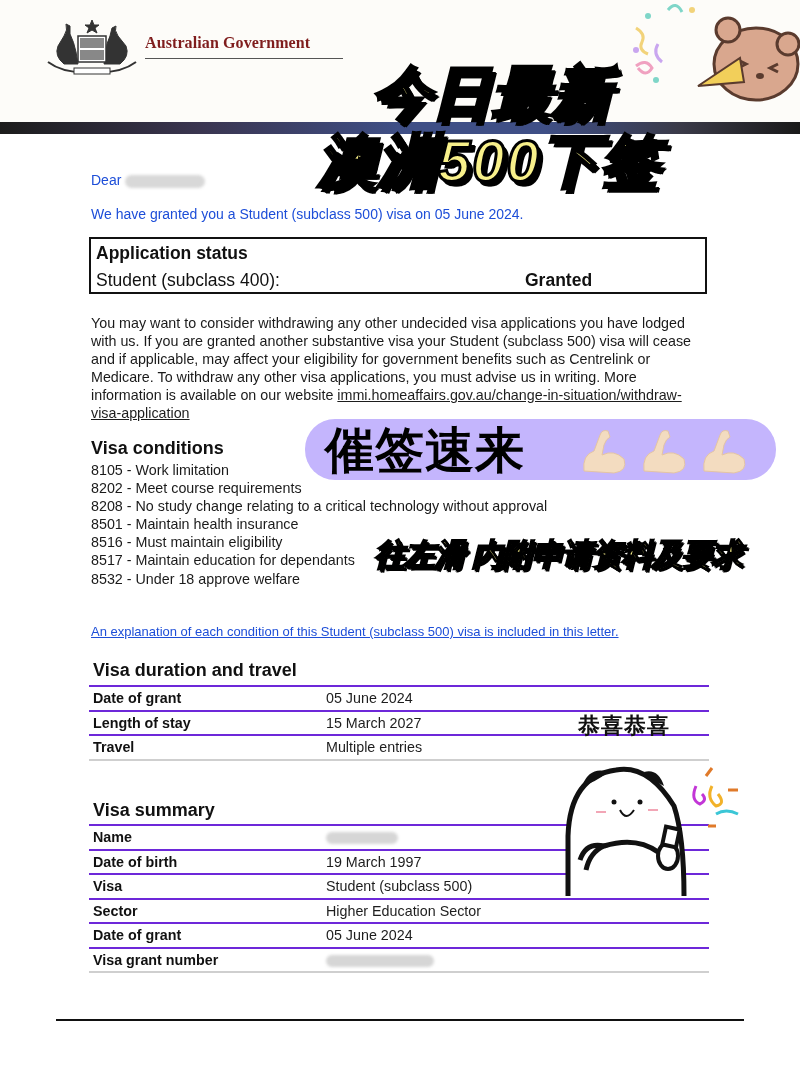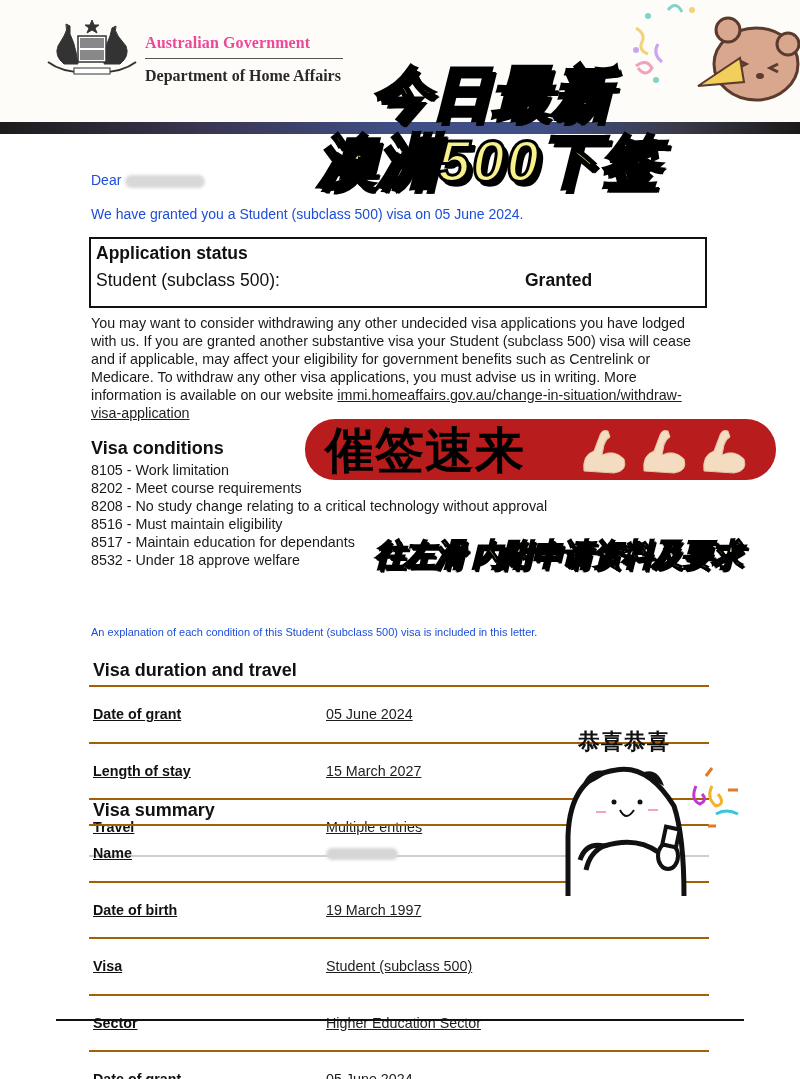--- a/index.html
+++ b/index.html
@@ -4,71 +4,71 @@
 <style>
   html, body { margin:0; padding:0; }
   body { width:800px; height:1079px; background:#ffffff; position:relative; overflow:hidden;
          font-family:"Liberation Sans", sans-serif; color:#1a1a1a; }
   .abs { position:absolute; }
 
   
   .header { left:0; top:0; width:800px; height:122px; background:#fdfcf9; }
   .crest { left:44px; top:16px; width:96px; height:66px; }
   .gov-block { left:145px; top:34px; width:200px; }
-  .gov-name { font-family:"Liberation Serif", serif; font-weight:bold; font-size:16px; color:#ec4899; letter-spacing:0.1px; }
+  .gov-name { font-family:"Liberation Serif", serif; font-weight:bold; font-size:16px; color:#7f1d1d; letter-spacing:0.1px; }
   .gov-rule { width:198px; height:1px; background:#555; margin:6px 0 8px 0; }
   .gov-dept { font-family:"Liberation Serif", serif; font-weight:bold; font-size:16px; color:#2a2a2a; }
   .band { left:0; top:122px; width:800px; height:12px;
           background:linear-gradient(90deg,#1c1c1c 0%,#3a3550 25%,#3f4f86 50%,#3f4f86 68%,#3a3a48 85%,#1a1a1a 100%); }
 
   
   .big-title { font-weight:bold; font-size:58px; color:#f8f08a; line-height:1;
                -webkit-text-stroke:3px #000; letter-spacing:2px;
                text-shadow:4px 4px 0 #000, 5px 5px 0 #000, 3px 5px 0 #000; font-style:italic; }
   .t1 { left:372px; top:64px; }
   .t2 { left:318px; top:132px; }
   .bear { left:628px; top:0px; width:172px; height:108px; }
 
   
   .txt { font-size:14px; color:#1d4ed8; line-height:18px; }
   .dear { left:91px; top:171px; }
   .blur { display:inline-block; width:80px; height:13px; background:#d8d8d8; border-radius:7px; vertical-align:middle; filter:blur(1.5px); }
   .granted-line { left:91px; top:205px; }
 
-  .status-box { left:89px; top:237px; width:618px; height:71px; border:2.5px solid #111; box-sizing:border-box; }
+  .status-box { left:89px; top:237px; width:618px; height:57px; border:2.5px solid #111; box-sizing:border-box; }
   .status-title { left:5px; top:4px; font-size:17.5px; font-weight:bold; color:#111; }
   .status-row { left:5px; top:31px; font-size:17.5px; color:#111; }
   .status-val { left:434px; top:31px; font-size:17.5px; font-weight:bold; color:#111; }
 
   .para { left:91px; top:314px; width:620px; font-size:14.3px; line-height:18px; }
   .para a { color:#1d1d1d; text-decoration:underline; }
 
   .h2 { font-size:18px; font-weight:bold; color:#111; }
   .vc-title { left:91px; top:438px; }
   .vc-list { left:91px; top:461px; font-size:14.3px; line-height:18.1px; }
   .vc-list div { white-space:nowrap; }
 
-  .green-pill { left:305px; top:419px; width:471px; height:61px; background:#b91c1c; border-radius:30px; }
+  .green-pill { left:305px; top:419px; width:471px; height:61px; background:#c4b5fd; border-radius:30px; }
   .green-text { left:20px; top:4px; font-size:49px; font-weight:bold; color:#000; letter-spacing:1px; line-height:54px; }
   .arm { position:absolute; top:6px; width:50px; height:50px; }
 
   .slide-text { left:374px; top:534px; font-size:31px; font-weight:bold; font-style:italic; color:#f6ee8a;
                 -webkit-text-stroke:1.5px #000; text-shadow:2px 2px 0 #000, 3px 3px 0 #000; letter-spacing:-1px; white-space:nowrap; }
 
-  .explain { left:91px; top:623px; font-size:11px; }
+  .explain { left:91px; top:623px; font-size:13px;text-decoration:underline; }
 
   .sec-title { left:93px; }
   table.kv { position:absolute; left:89px; width:620px; border-collapse:collapse; }
-  table.kv td { height:22.5px; padding:16px 4px; border-top:2px solid #a16207; font-size:14.3px;text-decoration:underline; }
+  table.kv td { height:22.5px; padding:0 4px; border-top:2px solid #6d28d9; font-size:14.3px; }
   table.kv tr:last-child td { border-bottom:2px solid #cfcfcf;margin-top:32px; }
   table.kv td.k { font-weight:bold; width:225px; color:#111; }
   table.kv td.v { color:#1d1d1d; }
   .blur2 { display:inline-block; height:12px; background:#d6d6d6; border-radius:6px; filter:blur(1.5px); vertical-align:middle; }
 
-  .congrats { left:578px; top:727px; font-size:22px; font-weight:bold; color:#111; letter-spacing:1px; }
+  .congrats { left:578px; top:711px; font-size:22px; font-weight:bold; color:#111; letter-spacing:1px; }
   .cat { left:556px; top:756px; width:190px; height:145px; }
 
   .footer-rule { left:56px; top:1019px; width:688px; height:2px; background:#111; }
 </style>
 </head>
 <body>
 
 <div class="abs header"></div>
 <svg class="abs crest" viewBox="0 0 96 66">
   <g fill="#333" stroke="#333">
@@ -77,21 +77,20 @@
     <rect x="34" y="20" width="28" height="26" fill="#fff" stroke-width="1.5"></rect>
     <path d="M36 22 h24 v10 h-24 z M36 34 h24 v10 h-24 z" fill="#888" stroke="none"></path>
     <polygon points="48,4 50,9 55,9 51,12 53,17 48,14 43,17 45,12 41,9 46,9"></polygon>
     <path d="M4 46 Q20 58 48 56 Q76 58 92 46" fill="none" stroke-width="2"></path>
     <rect x="30" y="52" width="36" height="6" fill="#fff" stroke-width="1"></rect>
   </g>
 </svg>
 <div class="abs gov-block">
   <div class="gov-name">Australian Government</div>
   <div class="gov-rule"></div>
-  <div class="gov-dept">Department of Home Affairs</div>
 </div>
 <div class="abs band"></div>
 
 <svg class="abs bear" viewBox="0 0 172 108">
   <path d="M40 10 q8 -10 14 2" stroke="#7fd6c8" stroke-width="3" fill="none"></path>
   <path d="M8 28 q10 6 6 14 q-4 8 6 12" stroke="#f2d37a" stroke-width="3" fill="none"></path>
   <path d="M30 44 q-6 10 4 18" stroke="#c9a6ef" stroke-width="3" fill="none"></path>
   <path d="M8 66 q10 -8 16 2 q-6 10 -14 0" stroke="#f0a1c0" stroke-width="3" fill="none"></path>
   <circle cx="20" cy="16" r="3" fill="#7fd6c8"></circle>
     <circle cx="64" cy="10" r="3" fill="#f2d37a"></circle>
@@ -109,33 +108,34 @@
 <div class="abs big-title t2">澳洲500下签</div>
 
 <div class="abs txt dear">
   <span>Dear</span>
   <span class="blur"></span>
 </div>
 <div class="abs txt granted-line">We have granted you a Student (subclass 500) visa on 05 June 2024.</div>
 
 <div class="abs status-box">
   <div class="abs status-title">Application status</div>
-  <div class="abs status-row">Student (subclass 500):</div>
+  <div class="abs status-row">Student (subclass 400):</div>
   <div class="abs status-val">Granted</div>
 </div>
 
 <div class="abs para">
   <span>You may want to consider withdrawing any other undecided visa applications you have lodged with us. If you are granted another substantive visa your Student (subclass 500) visa will cease and if applicable, may affect your eligibility for government benefits such as Centrelink or Medicare. To withdraw any other visa applications, you must advise us in writing. More information is available on our website </span><a>immi.homeaffairs.gov.au/change-in-situation/withdraw-visa-application</a>
 </div>
 
 <div class="abs h2 vc-title">Visa conditions</div>
 <div class="abs vc-list">
   <div>8105 - Work limitation</div>
   <div>8202 - Meet course requirements</div>
   <div>8208 - No study change relating to a critical technology without approval</div>
+  <div>8501 - Maintain health insurance</div>
   <div>8516 - Must maintain eligibility</div>
   <div>8517 - Maintain education for dependants</div>
   <div>8532 - Under 18 approve welfare</div>
 </div>
 
 <div class="abs green-pill">
   <div class="abs green-text">催签速来</div>
   <svg class="arm" style="left:273px" viewBox="0 0 50 50">
       <path d="M6 46 Q4 30 16 26 L22 10 Q24 4 30 6 L32 12 Q28 14 26 20 L24 30 Q36 24 46 34 Q50 46 36 48 Z" fill="#f3dcc0" stroke="#e4c4a4" stroke-width="1"></path>
     </svg>

